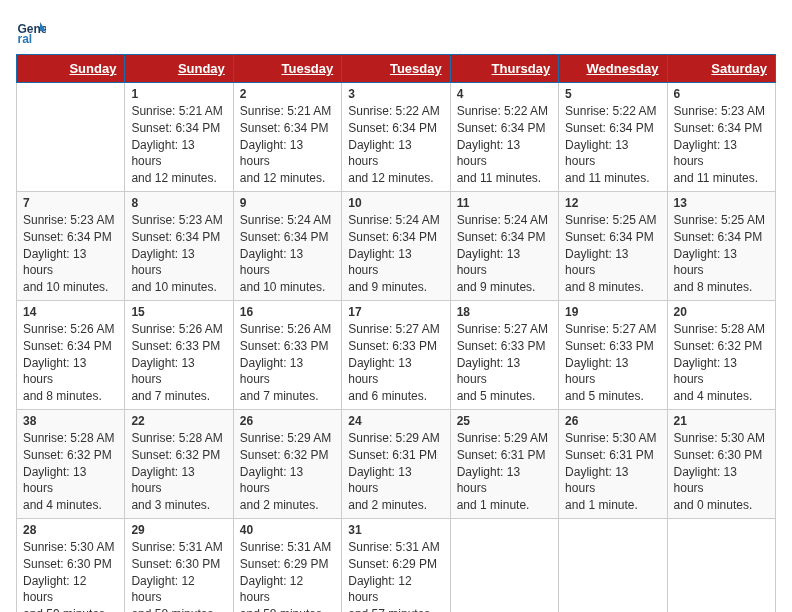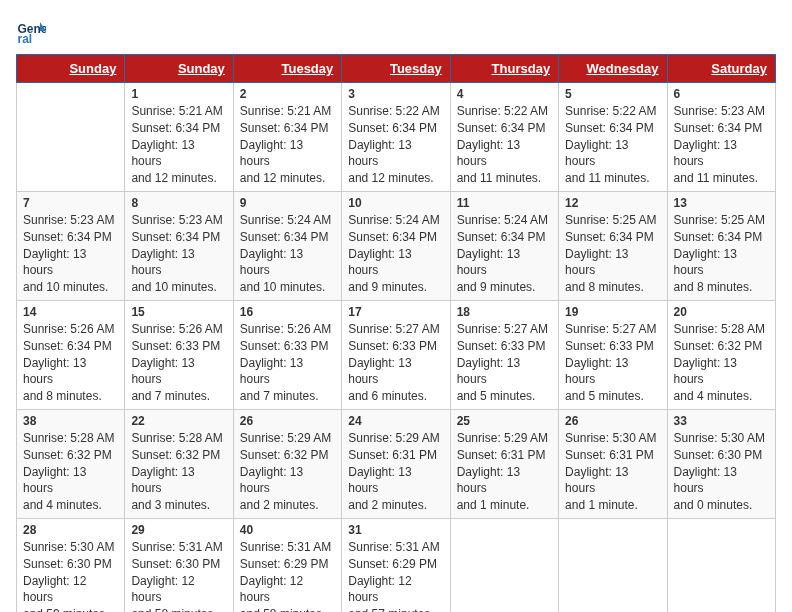--- a/index.html
+++ b/index.html
@@ -301,21 +301,21 @@
 and 1 minute.</div>
         </td>
         <td>
           <span class="day-number">26</span>
           <div class="day-info" style="white-space: pre-line;">Sunrise: 5:30 AM
 Sunset: 6:31 PM
 Daylight: 13 hours
 and 1 minute.</div>
         </td>
         <td>
-          <span class="day-number">33</span>
+          <span class="day-number">21</span>
           <div class="day-info" style="white-space: pre-line;">Sunrise: 5:30 AM
 Sunset: 6:30 PM
 Daylight: 13 hours
 and 0 minutes.</div>
         </td>
       </tr>
       <tr>
         <td>
           <span class="day-number">28</span>
           <div class="day-info" style="white-space: pre-line;">Sunrise: 5:30 AM

